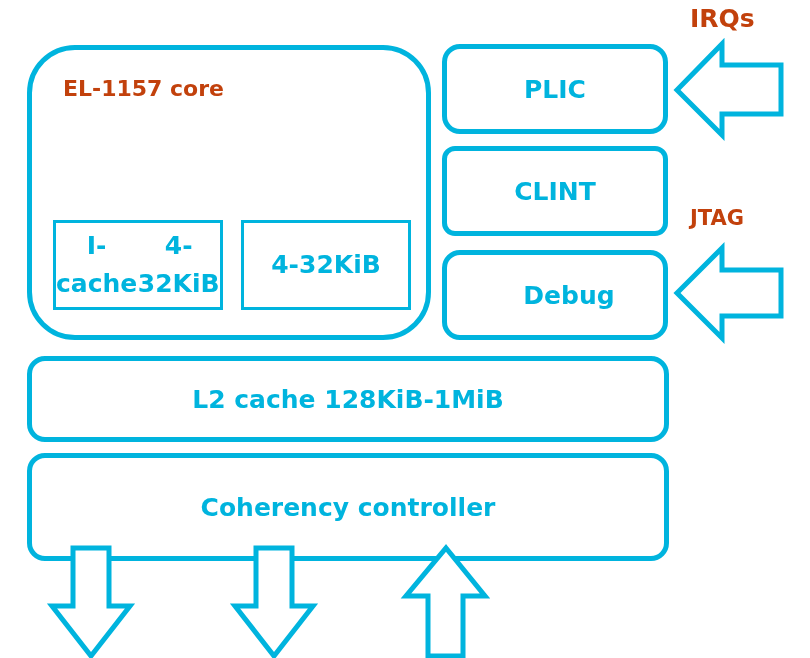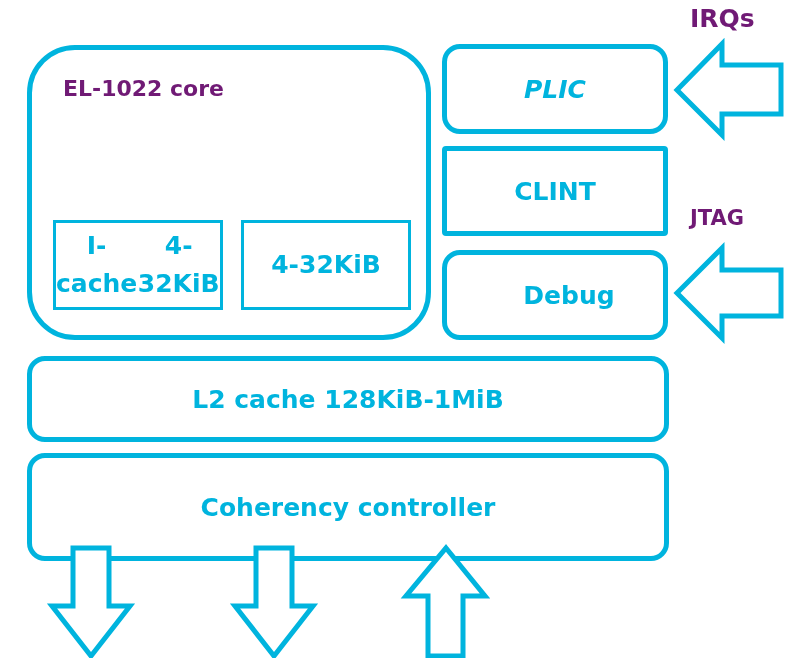--- a/index.html
+++ b/index.html
@@ -1,42 +1,42 @@
 <!DOCTYPE html>
 <html><head>
 <meta charset="utf-8">
 <style>
   html, body { margin:0; padding:0; background:#ffffff; }
   body { width:810px; height:658px; position:relative; overflow:hidden;
          font-family:"DejaVu Sans", "Liberation Sans", sans-serif; }
   .box { position:absolute; box-sizing:border-box; border:5px solid #00b4de; background:#fff; }
-  .label { position:absolute; color:#701a75; font-weight:bold; white-space:nowrap; }
+  .label { position:absolute; color:#c2410c; font-weight:bold; white-space:nowrap; }
   .centered { display:flex; align-items:center; justify-content:center; text-align:center;
               color:#00b4de; font-weight:bold; }
   svg.overlay { position:absolute; left:0; top:0; }
 </style>
 </head>
 <body>
 
 <div class="box" style="left:27px; top:45px; width:404px; height:295px; border-radius:48px;">
 </div>
-<div class="label" style="left:63px; top:76px; font-size:22px;">EL-1022 core</div>
+<div class="label" style="left:63px; top:76px; font-size:22px;">EL-1157 core</div>
 
 <div class="box centered" style="left:53px; top:220px; width:170px; height:90px; border-width:3px; flex-direction:row; font-size:25px; line-height:38px;">
   <span>I-cache</span>
   <span>4-32KiB</span>
 </div>
 <div class="box centered" style="left:241px; top:220px; width:170px; height:90px; border-width:3px; flex-direction:column; font-size:25px; line-height:38px;">
   <span>4-32KiB</span>
 </div>
 
-<div class="box centered" style="left:442px; top:44px; width:226px; height:90px; border-radius:18px; font-size:25px;font-style:italic;">
+<div class="box centered" style="left:442px; top:44px; width:226px; height:90px; border-radius:18px; font-size:25px;">
   <span>PLIC</span>
 </div>
-<div class="box centered" style="left:442px; top:146px; width:226px; height:90px; border-radius:4px; font-size:25px;">
+<div class="box centered" style="left:442px; top:146px; width:226px; height:90px; border-radius:13px; font-size:25px;">
   <span>CLINT</span>
 </div>
 <div class="box centered" style="left:442px; top:250px; width:226px; height:90px; border-radius:18px; font-size:25px;padding-left:28px;">
   <span>Debug</span>
 </div>
 
 <div class="label" style="left:690px; top:4px; font-size:25px;">IRQs</div>
 <div class="label" style="left:690px; top:206px; font-size:21px;">JTAG</div>
 
 <div class="box centered" style="left:27px; top:356px; width:642px; height:86px; border-radius:18px; font-size:25px;">

